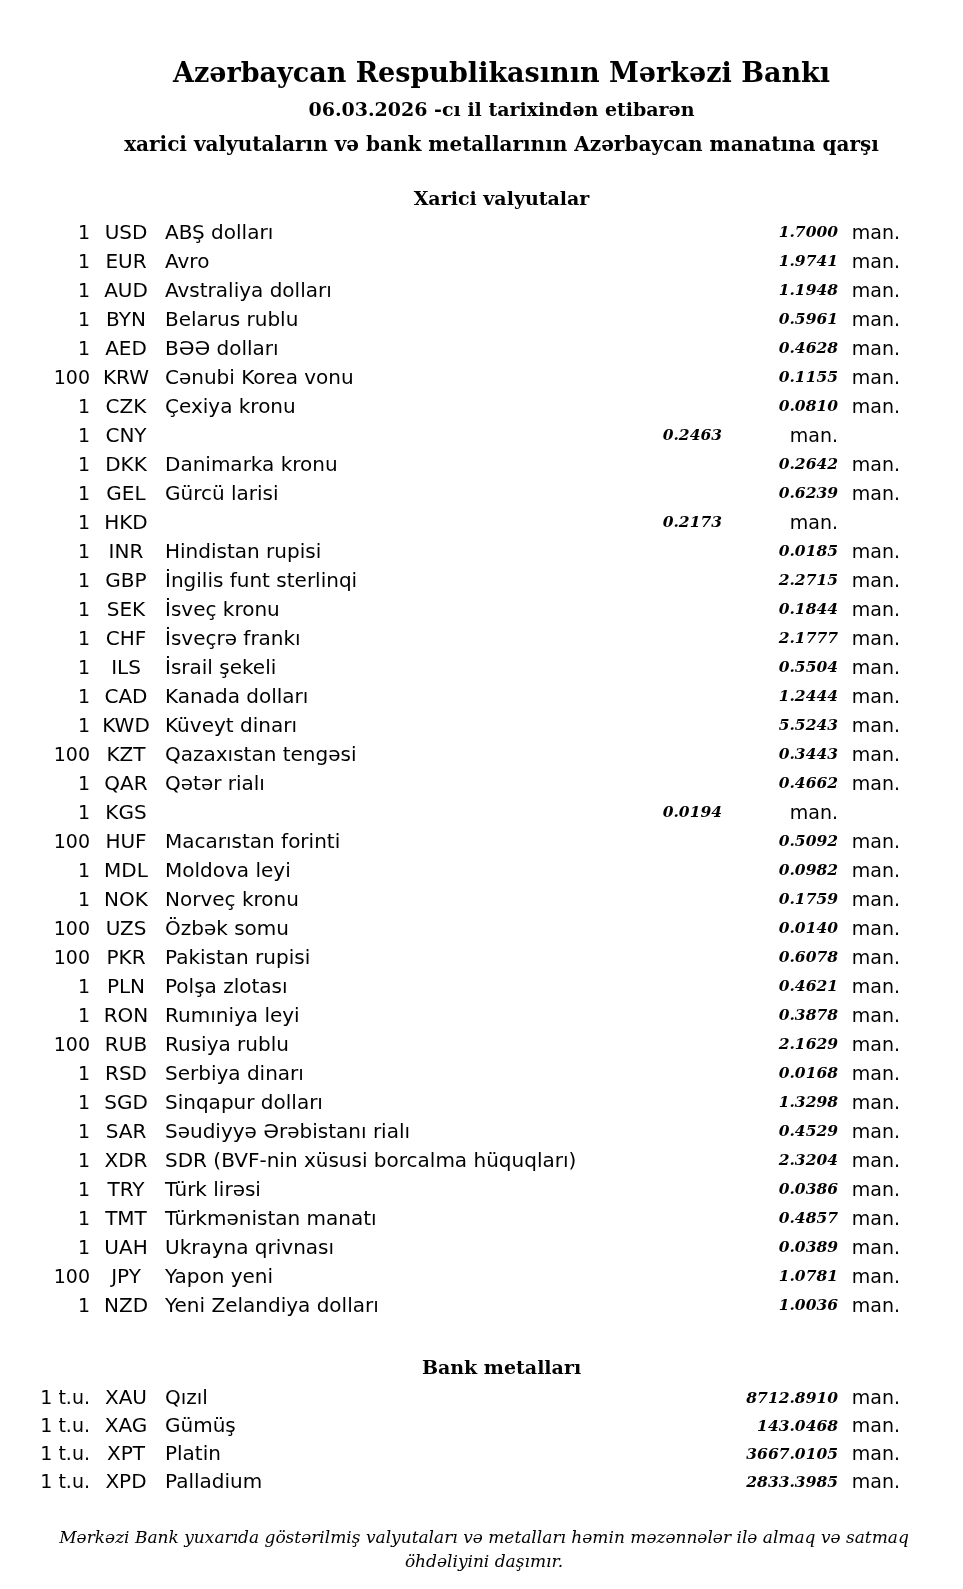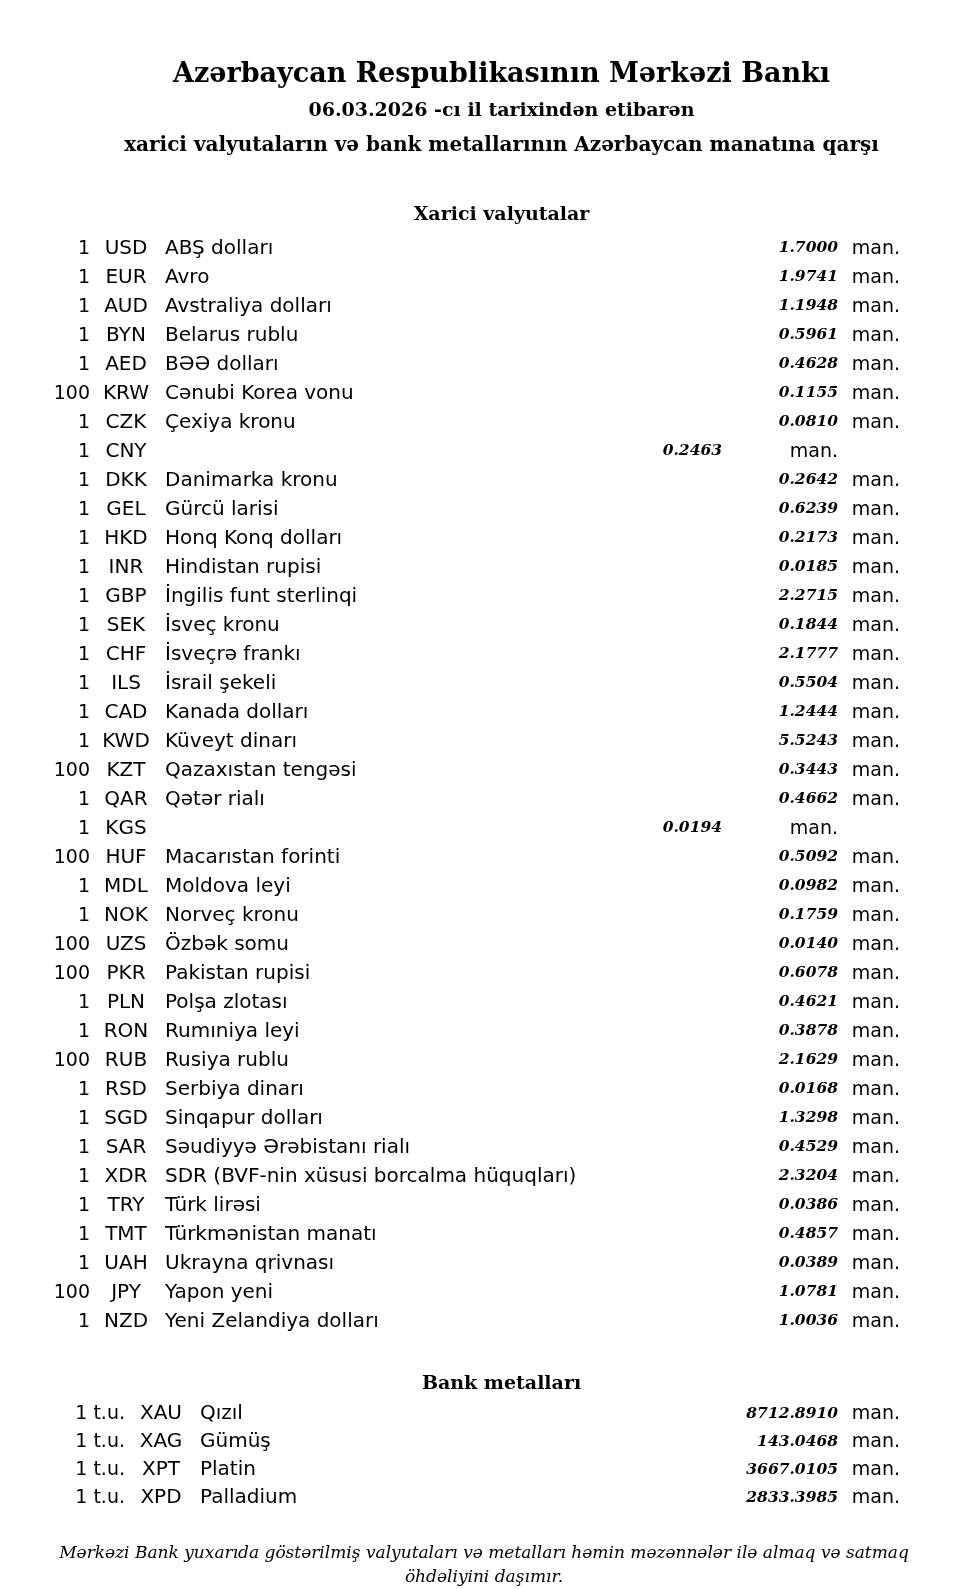--- a/index.html
+++ b/index.html
@@ -37,34 +37,34 @@
     font-size: 20px;
     line-height: 27px;
     text-align: center;
   }
   .section-title {
     font-family: "DejaVu Serif", "Liberation Serif", serif;
     font-weight: bold;
     font-size: 19px;
     line-height: 28px;
   }
-  .section-title.currencies { margin-top: 41px; }
+  .section-title.currencies { margin-top: 26px; }
   .section-title.metals     { margin-top: 34px; }
 
   .rate-list { margin-top: 5px; }
   .rate-list.metals { margin-top: 2px; }
 
   .rate-row {
     display: grid;
     grid-template-columns: 90px 72px 1fr 116px 62px;
     align-items: center;
     height: 29px;
     padding-right: 63px;
   }
-  .rate-list.metals .rate-row { height: 28px; margin-left: 35px; }
+  .rate-list.metals .rate-row { height: 28px; }
 
   .cell-qty {
     text-align: right;
     font-size: 19px;
     white-space: nowrap;
   }
   .cell-code {
     text-align: center;
     font-size: 20px;
   }
@@ -178,21 +178,20 @@
       <div class="rate-row">
     <span class="cell-qty">1</span>
     <span class="cell-code">GEL</span>
     <span class="cell-name">Gürcü larisi</span>
     <span class="cell-rate">0.6239</span>
     <span class="cell-unit">man.</span>
   </div>
       <div class="rate-row">
     <span class="cell-qty">1</span>
     <span class="cell-code">HKD</span>
-    <span class="cell-name">Honq Konq dolları</span>
     <span class="cell-rate">0.2173</span>
     <span class="cell-unit">man.</span>
   </div>
       <div class="rate-row">
     <span class="cell-qty">1</span>
     <span class="cell-code">INR</span>
     <span class="cell-name">Hindistan rupisi</span>
     <span class="cell-rate">0.0185</span>
     <span class="cell-unit">man.</span>
   </div>

